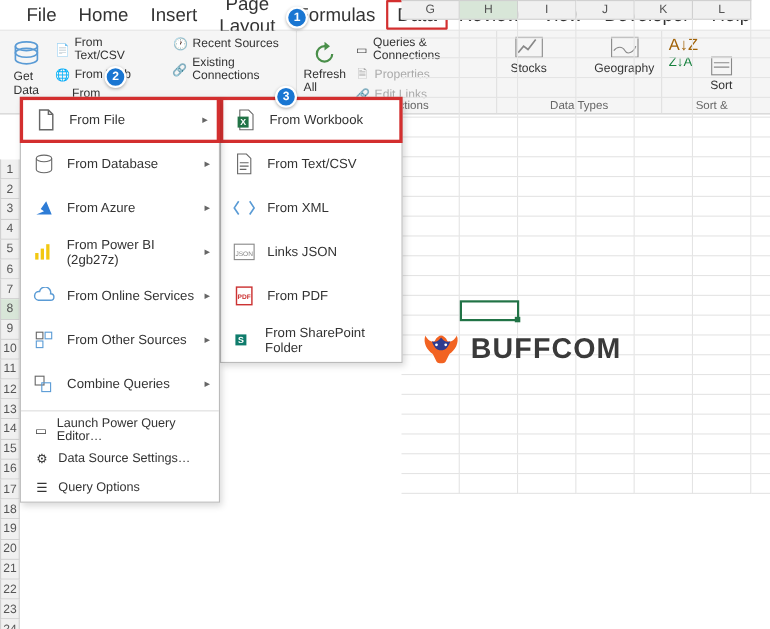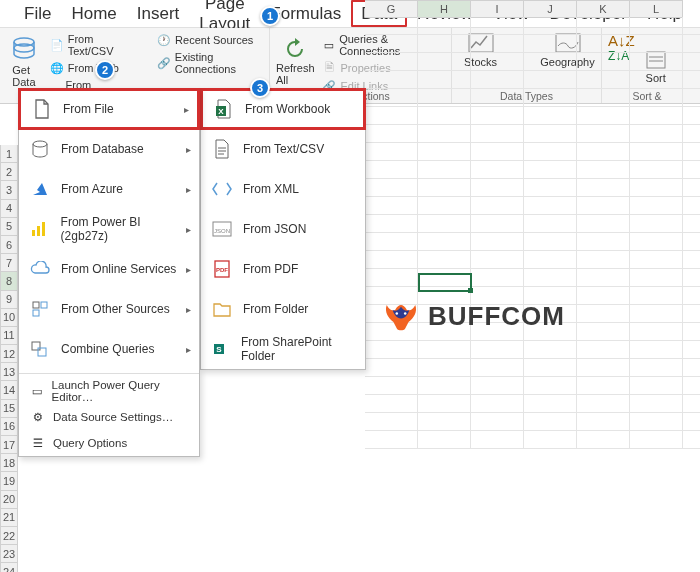--- a/index.html
+++ b/index.html
@@ -291,38 +291,30 @@
       </span>
     <span>From XML</span>
   </div>
   <div class="menu-item">
     <span class="mi-icon">
         <svg width="22" height="18">
           <rect x="2" y="2" width="18" height="14" fill="none" stroke="#888"></rect>
           <text x="11" y="13" font-size="6" fill="#888" text-anchor="middle">JSON</text>
         </svg>
       </span>
-    <span>From JSON</span>
+    <span>Links JSON</span>
   </div>
   <div class="menu-item">
     <span class="mi-icon">
         <svg width="20" height="20">
           <rect x="3" y="2" width="14" height="16" fill="none" stroke="#c33" stroke-width="1.3"></rect>
           <text x="10" y="13" font-size="6" fill="#c33" text-anchor="middle" font-weight="bold">PDF</text>
         </svg>
       </span>
     <span>From PDF</span>
-  </div>
-  <div class="menu-item">
-    <span class="mi-icon">
-        <svg width="20" height="18">
-          <path d="M2 4h6l2 2h8v10H2z" fill="none" stroke="#d9a441" stroke-width="1.3"></path>
-        </svg>
-      </span>
-    <span>From Folder</span>
   </div>
   <div class="menu-item">
     <span class="mi-icon">
         <svg width="20" height="20">
           <rect x="3" y="5" width="10" height="10" fill="#0f7c6c"></rect>
           <text x="8" y="13" font-size="8" fill="#fff" text-anchor="middle" font-weight="bold">S</text>
         </svg>
       </span>
     <span>From SharePoint Folder</span>
   </div>

